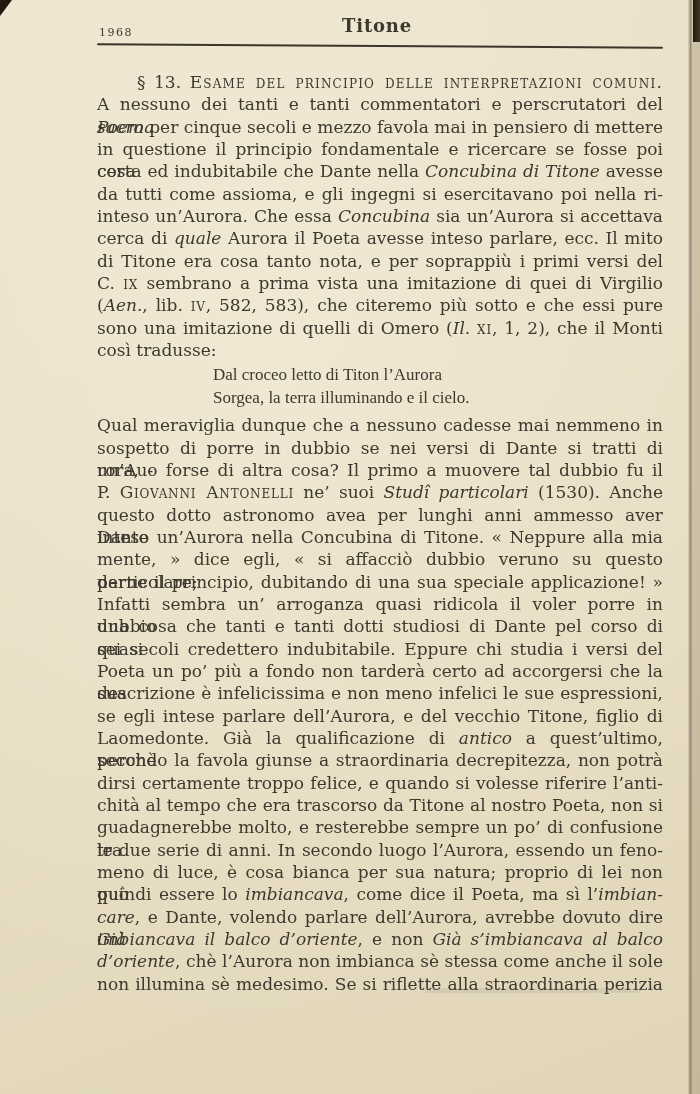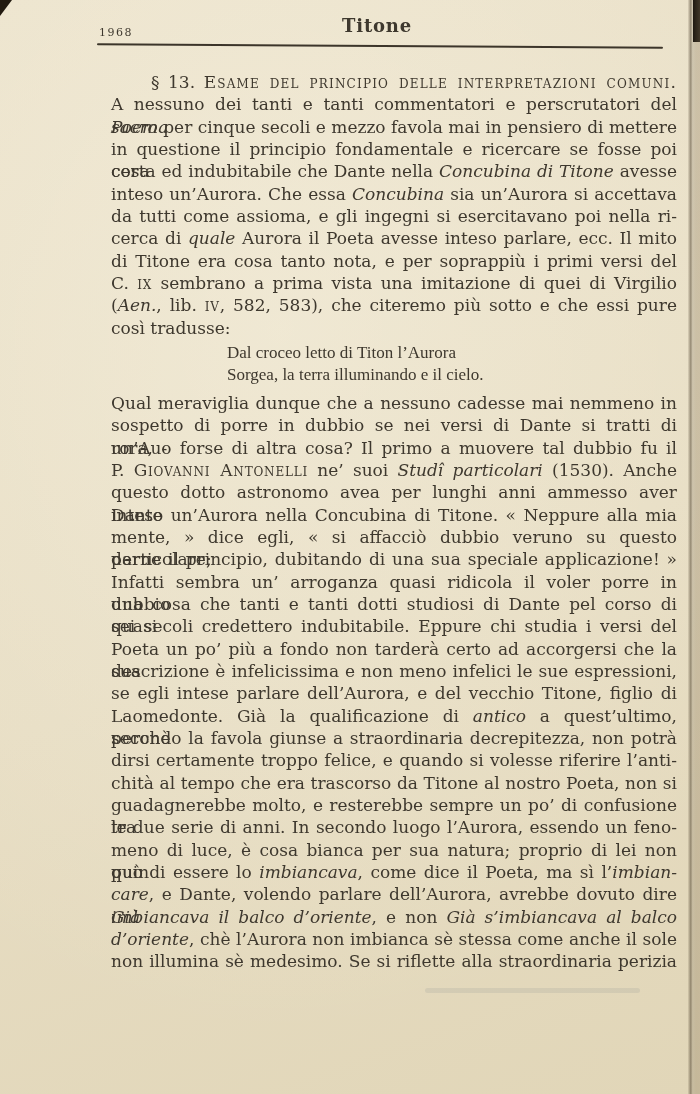--- a/index.html
+++ b/index.html
@@ -26,21 +26,21 @@
     background:rgba(110,125,138,0.14); border-radius:3px; }
 
   
   .page-number { position:absolute; left:99px; top:26px; font-size:11px; letter-spacing:1.5px; }
   .running-title { position:absolute; left:377px; top:15px; transform:translateX(-50%);
     font-weight:bold; font-size:18px; letter-spacing:0.8px; }
   .header-rule { position:absolute; left:97px; top:45px; width:566px; height:2px;
     background:#3c352a; transform:rotate(0.35deg); border-radius:1px; }
 
   
-  .body-text { position:absolute; left:111px; top:71px; width:566px;
+  .body-text { position:absolute; left:97px; top:71px; width:566px;
     font-size:17px; line-height:22.35px; }
   .tline { text-align:justify; text-align-last:justify; height:22.35px; }
   .tline.nojust { text-align:left; text-align-last:left; }
   .tline.indent { padding-left:40px; }
   .it { font-style:italic; }
   .sc { font-variant:small-caps; letter-spacing:0.8px; }
   .sc-head { font-variant:small-caps; letter-spacing:1.2px; }
   .verse-block { margin:3px 0 5px 0; }
   .verse-line { padding-left:116px;font-family:Liberation Serif, serif; }
 </style>
@@ -57,26 +57,27 @@
   <div class="running-title">Titone</div>
   <div class="header-rule"></div>
 
   <div class="body-text">
     <div id="paragraph-1">
         <div class="tline indent"><span>§ 13. </span><span class="sc-head">Esame del principio delle interpretazioni comuni.</span></div>
         <div class="tline"><span>A nessuno dei tanti e tanti commentatori e perscrutatori del </span><span class="it">Poema</span></div>
         <div class="tline"><span class="it">sacro</span><span> per cinque secoli e mezzo favola mai in pensiero di mettere</span></div>
         <div class="tline"><span>in questione il principio fondamentale e ricercare se fosse poi cosa</span></div>
         <div class="tline"><span>certa ed indubitabile che Dante nella </span><span class="it">Concubina di Titone</span><span> avesse</span></div>
+        <div class="tline"><span>da tutti come assioma, e gli ingegni si esercitavano poi nella ri-</span></div>
         <div class="tline"><span>inteso un’Aurora. Che essa </span><span class="it">Concubina</span><span> sia un’Aurora si accettava</span></div>
-        <div class="tline"><span>da tutti come assioma, e gli ingegni si esercitavano poi nella ri-</span></div>
         <div class="tline"><span>cerca di </span><span class="it">quale</span><span> Aurora il Poeta avesse inteso parlare, ecc. Il mito</span></div>
         <div class="tline"><span>di Titone era cosa tanto nota, e per soprappiù i primi versi del</span></div>
         <div class="tline"><span>C. </span><span class="sc">ix</span><span> sembrano a prima vista una imitazione di quei di Virgilio</span></div>
         <div class="tline"><span>(</span><span class="it">Aen.</span><span>, lib. </span><span class="sc">iv</span><span>, 582, 583), che citeremo più sotto e che essi pure</span></div>
+        <div class="tline"><span>sono una imitazione di quelli di Omero (</span><span class="it">Il.</span><span> </span><span class="sc">xi</span><span>, 1, 2), che il Monti</span></div>
         <div class="tline nojust"><span>così tradusse:</span></div>
       </div>
     <div id="verse-quote" class="verse-block">
         <div class="tline verse-line nojust"><span>Dal croceo letto di Titon l’Aurora</span></div>
         <div class="tline verse-line nojust"><span>Sorgea, la terra illuminando e il cielo.</span></div>
       </div>
     <div id="paragraph-2">
         <div class="tline"><span>Qual meraviglia dunque che a nessuno cadesse mai nemmeno in</span></div>
         <div class="tline"><span>sospetto di porre in dubbio se nei versi di Dante si tratti di un’Au-</span></div>
         <div class="tline"><span>rora, o forse di altra cosa? Il primo a muovere tal dubbio fu il</span></div>

